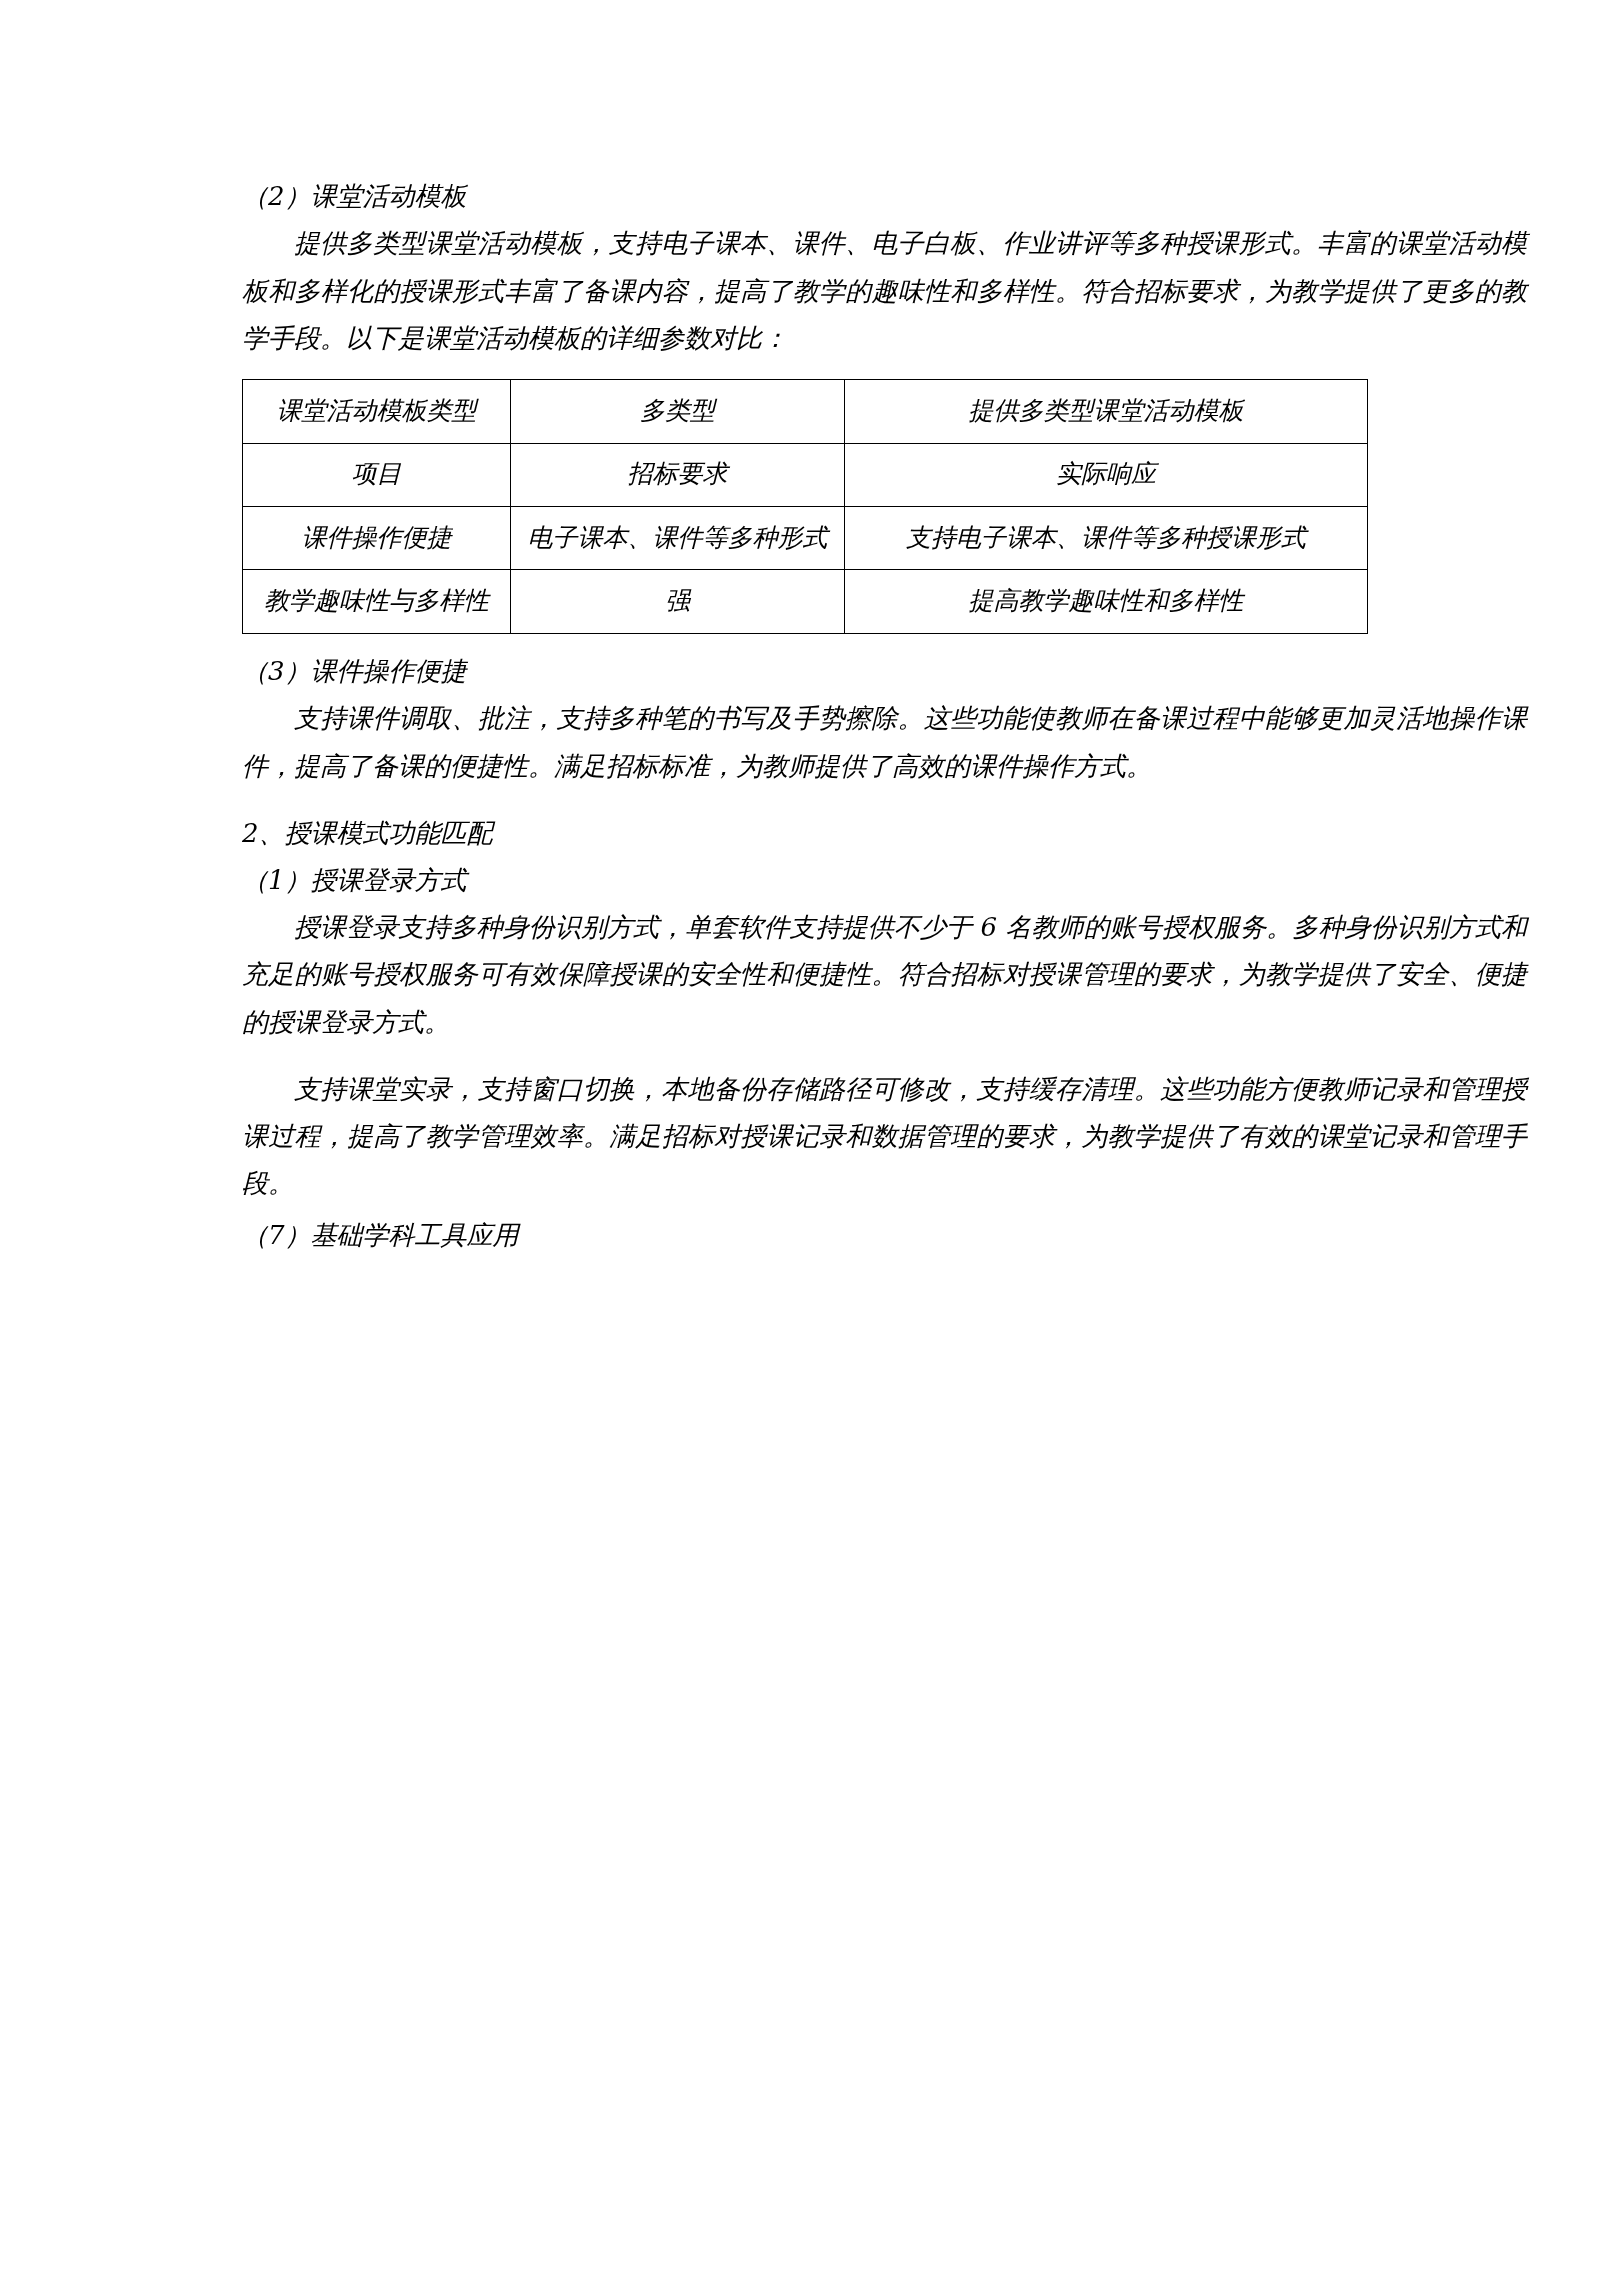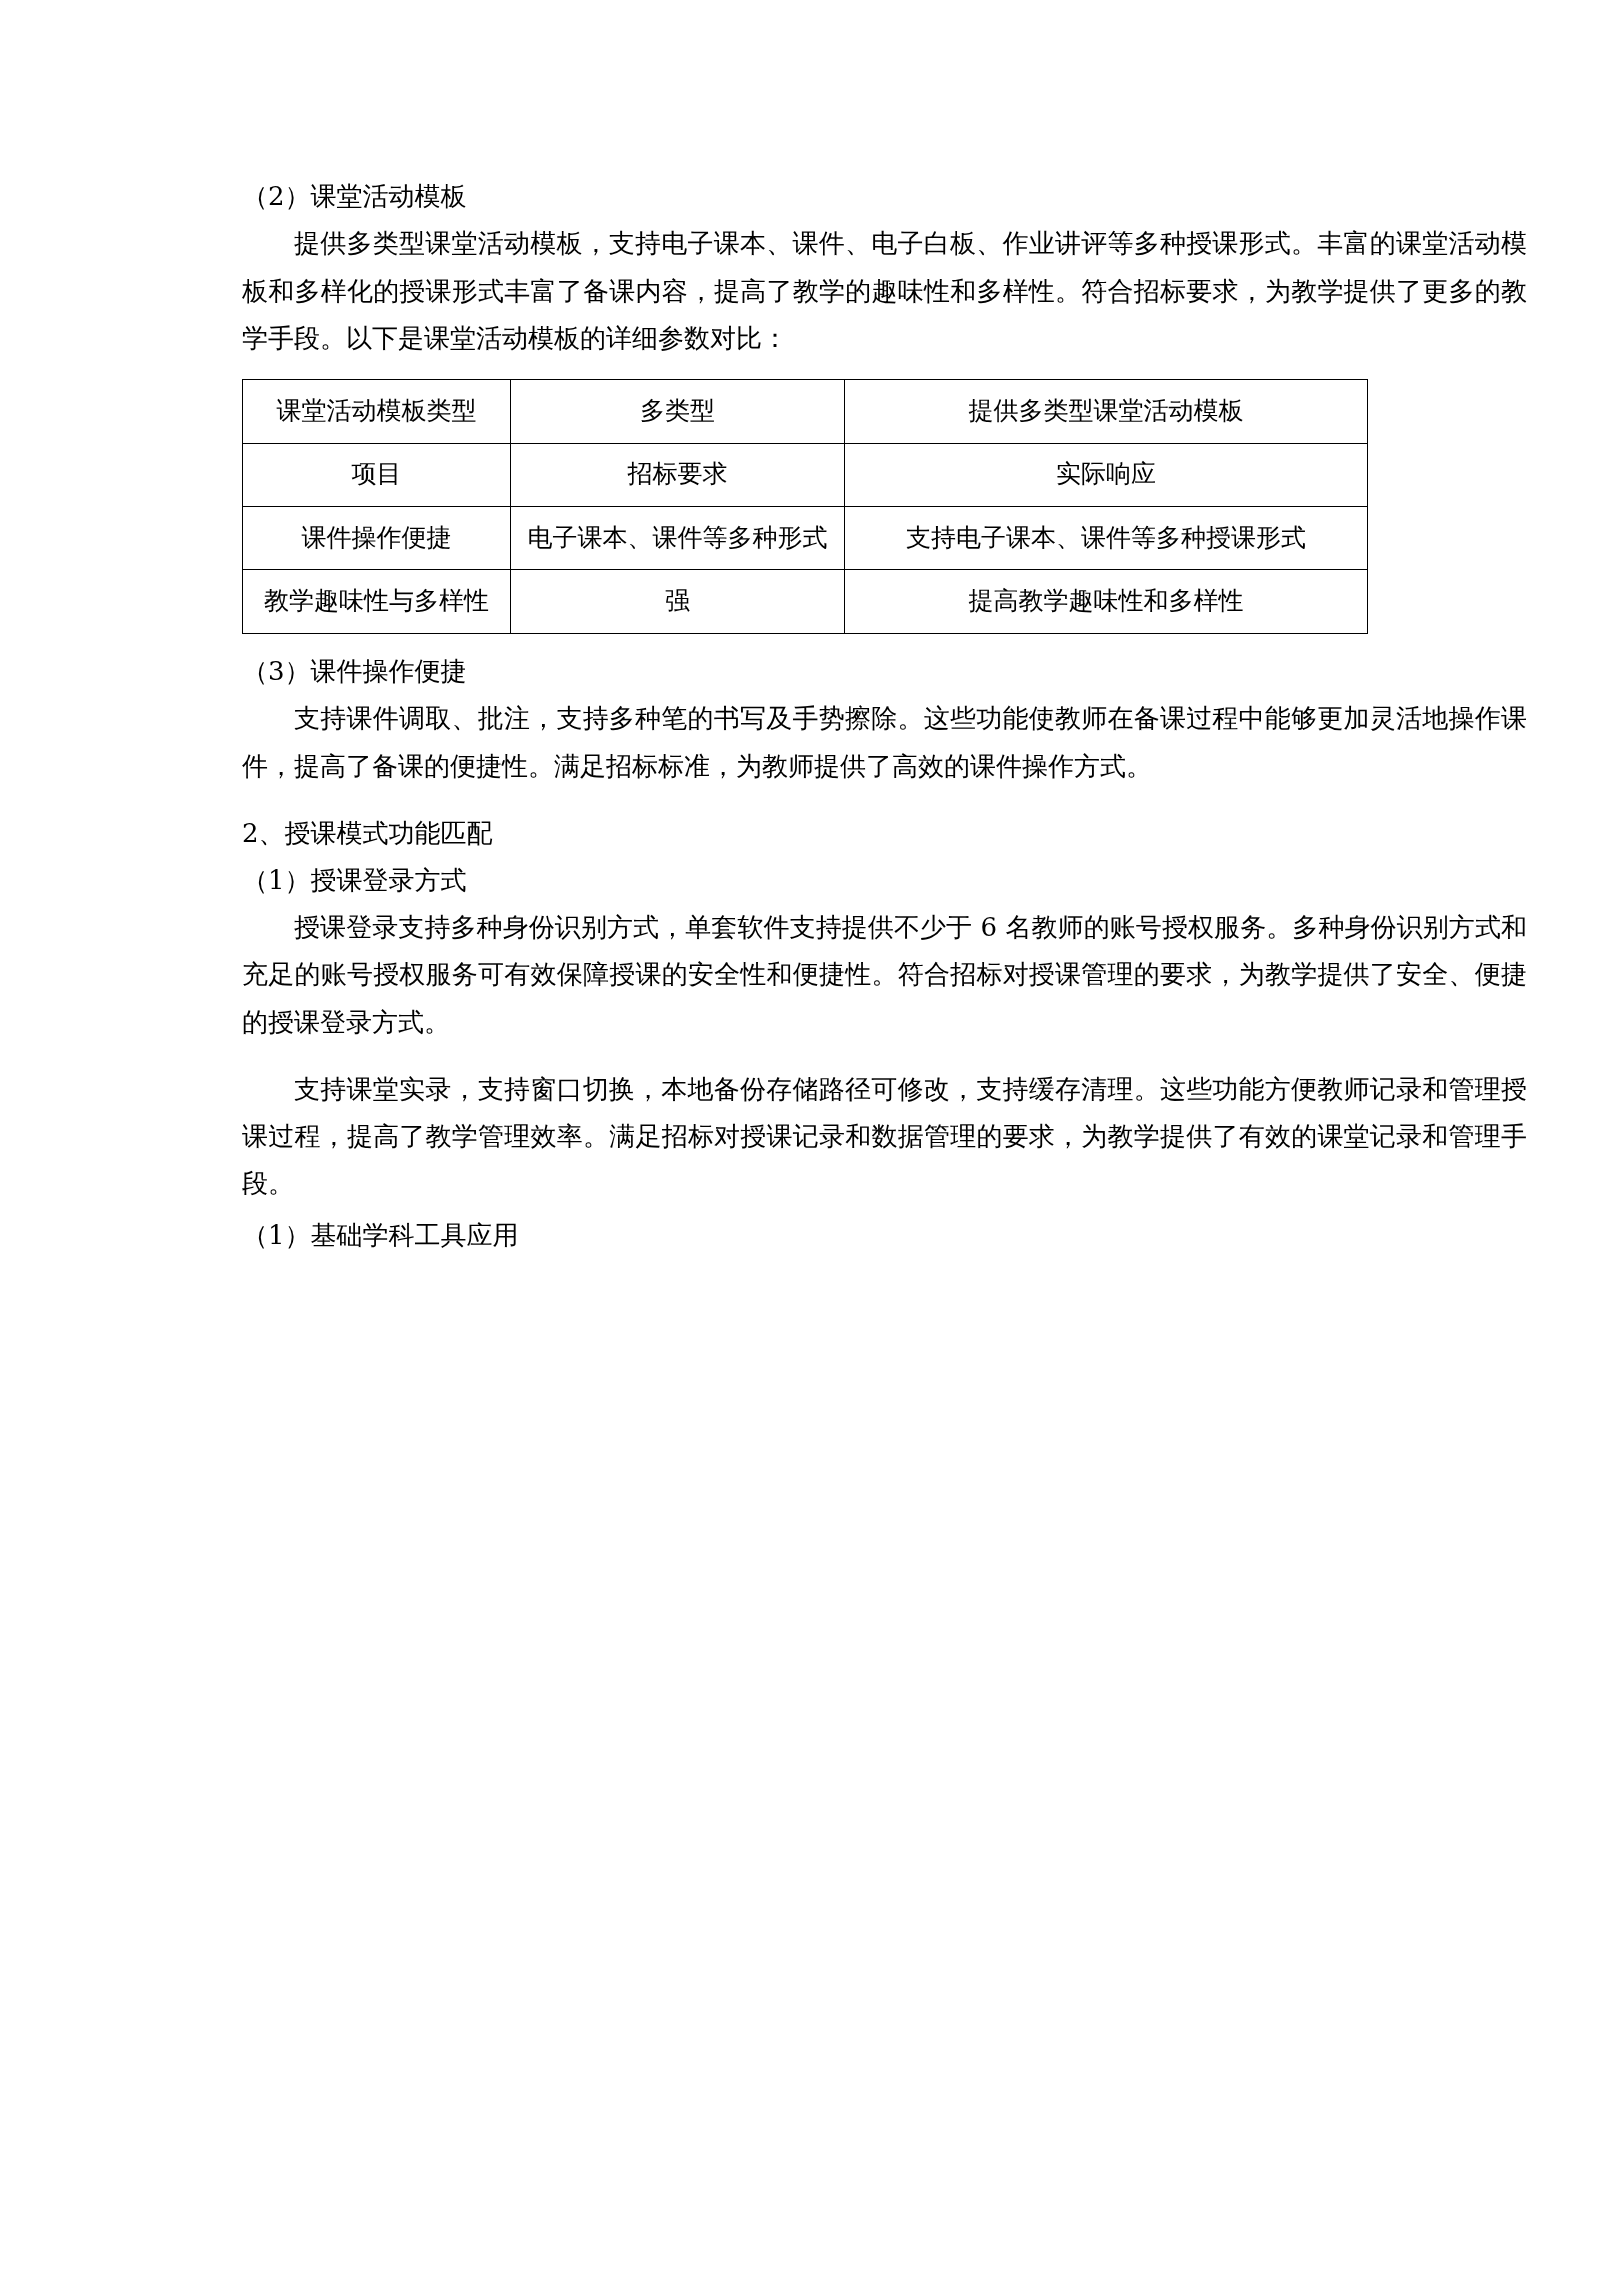--- a/index.html
+++ b/index.html
@@ -12,20 +12,21 @@
     height: 2295px;
     font-family: "DejaVu Serif", "Liberation Serif", serif;
     color: #000000;
   }
   .page {
     position: relative;
     width: 1623px;
     height: 2295px;
     box-sizing: border-box;
     padding: 173px 96px 157px 242px;
+    font-style: italic;
   }
   .doc {
     font-size: 26px;
     line-height: 1.82;
   }
   p {
     margin: 0 0 0 0;
     text-align: justify;
     text-justify: inter-ideograph;
   }
@@ -102,17 +103,17 @@
     <div class="gap-md"></div>
     <p class="heading">2、授课模式功能匹配</p>
 
     <p class="heading">（1）授课登录方式</p>
     <p class="body-para">授课登录支持多种身份识别方式，单套软件支持提供不少于 6 名教师的账号授权服务。多种身份识别方式和充足的账号授权服务可有效保障授课的安全性和便捷性。符合招标对授课管理的要求，为教学提供了安全、便捷的授课登录方式。</p>
 
     <div class="gap-md"></div>
     <p class="body-para">支持课堂实录，支持窗口切换，本地备份存储路径可修改，支持缓存清理。这些功能方便教师记录和管理授课过程，提高了教学管理效率。满足招标对授课记录和数据管理的要求，为教学提供了有效的课堂记录和管理手段。</p>
 
     <div class="gap-sm"></div>
-    <p class="heading">（1）基础学科工具应用</p>
+    <p class="heading">（7）基础学科工具应用</p>
 
   </div>
 </div>
 
 
 </body></html>

